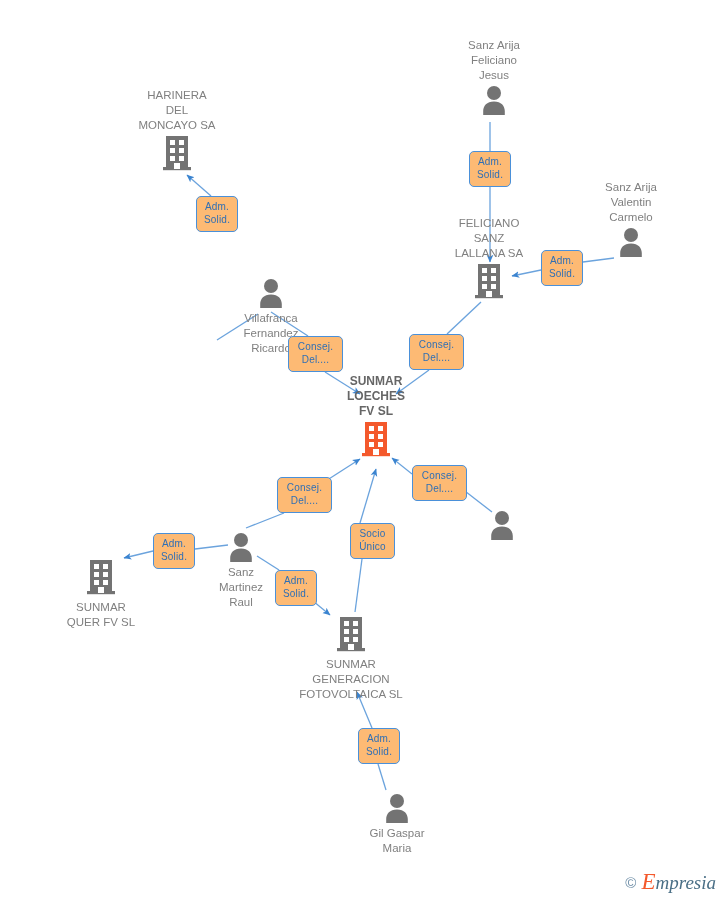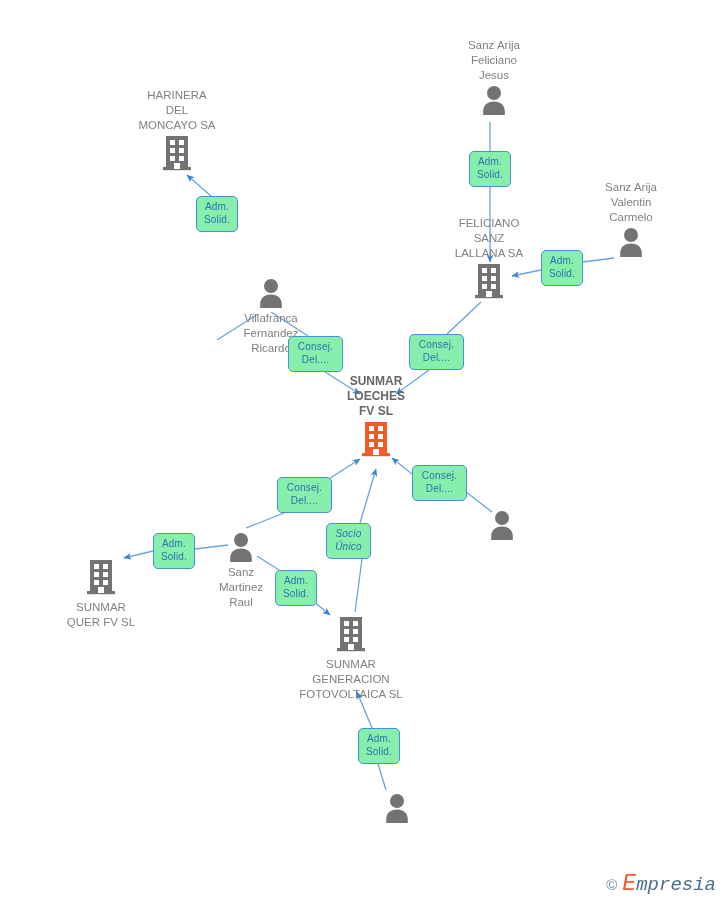--- a/index.html
+++ b/index.html
@@ -56,21 +56,21 @@
     color: #666666;
     font-weight: bold;
     font-size: 12px;
     line-height: 15px;
   }
 
   
   .chip {
     position: absolute;
     box-sizing: border-box;
-    background: #86efac;
+    background: #fdba74;
     border: 1px solid #4a90d9;
     border-radius: 5px;
     color: #2f6fb5;
     font-size: 10px;
     line-height: 13px;
     text-align: center;
     padding: 3px 4px 4px 4px;
     white-space: pre-line;
     letter-spacing: .2px;
   }
@@ -84,24 +84,24 @@
     align-items: center;
     gap: 5px;
     user-select: none;
   }
   #watermark .copy {
     color: #6f8fa8;
     font-size: 15px;
     line-height: 15px;
   }
   #watermark .brand {
-    font-family: Liberation Mono, monospace;
+    font-family: Liberation Serif, serif;
     font-style: italic;
     font-size: 19px;
-    line-height: 20px;
+    line-height: 25px;
     color: #4a6f86;
   }
   #watermark .brand .e {
     color: #f4592c;
     font-size: 23px;
   }
 </style>
 </head>
 <body>
 
@@ -238,42 +238,43 @@
               <rect x="8" y="21" width="5" height="5"></rect>
               <rect x="17" y="21" width="5" height="5"></rect>
               <rect x="12" y="28" width="6" height="6"></rect>
             </g>
           </svg></span><span class="cap">SUNMAR
 GENERACION
 FOTOVOLTAICA SL</span></div>
       <div class="node person label-below" style="left: 397px; top: 793px;"><span><svg class="glyph" viewBox="0 0 28 30" xmlns="http://www.w3.org/2000/svg" fill="#737373">
             <circle cx="14" cy="8" r="7"></circle>
             <path d="M14 16.5c-7.2 0-10.8 4.4-10.8 9.6V30h21.6v-3.9c0-5.2-3.6-9.6-10.8-9.6z"></path>
-          </svg></span></div>
+          </svg></span><span class="cap">Gil Gaspar
+Maria</span></div>
     </div>
   <div id="chip-layer">
       <div class="chip" style="left: 196px; top: 196px; width: 42px; height: 36px;">Adm.
 Solid.</div>
       <div class="chip" style="left: 469px; top: 151px; width: 42px; height: 36px;">Adm.
 Solid.</div>
       <div class="chip" style="left: 541px; top: 250px; width: 42px; height: 36px;">Adm.
 Solid.</div>
       <div class="chip" style="left: 288px; top: 336px; width: 55px; height: 36px;">Consej.
 Del....</div>
       <div class="chip" style="left: 409px; top: 334px; width: 55px; height: 36px;">Consej.
 Del....</div>
       <div class="chip" style="left: 412px; top: 465px; width: 55px; height: 36px;">Consej.
 Del....</div>
       <div class="chip" style="left: 277px; top: 477px; width: 55px; height: 36px;">Consej.
 Del....</div>
       <div class="chip" style="left: 153px; top: 533px; width: 42px; height: 36px;">Adm.
 Solid.</div>
       <div class="chip" style="left: 275px; top: 570px; width: 42px; height: 36px;">Adm.
 Solid.</div>
-      <div class="chip" style="left: 326px; top: 523px; width: 45px; height: 36px; font-style: italic;">Socio
+      <div class="chip" style="left: 350px; top: 523px; width: 45px; height: 36px;">Socio
 Único</div>
       <div class="chip" style="left: 358px; top: 728px; width: 42px; height: 36px;">Adm.
 Solid.</div>
     </div>
 
   <div id="watermark">
     <span class="copy">©</span>
     <span class="brand"><span class="e">E</span><span>mpresia</span></span>
   </div>
 

